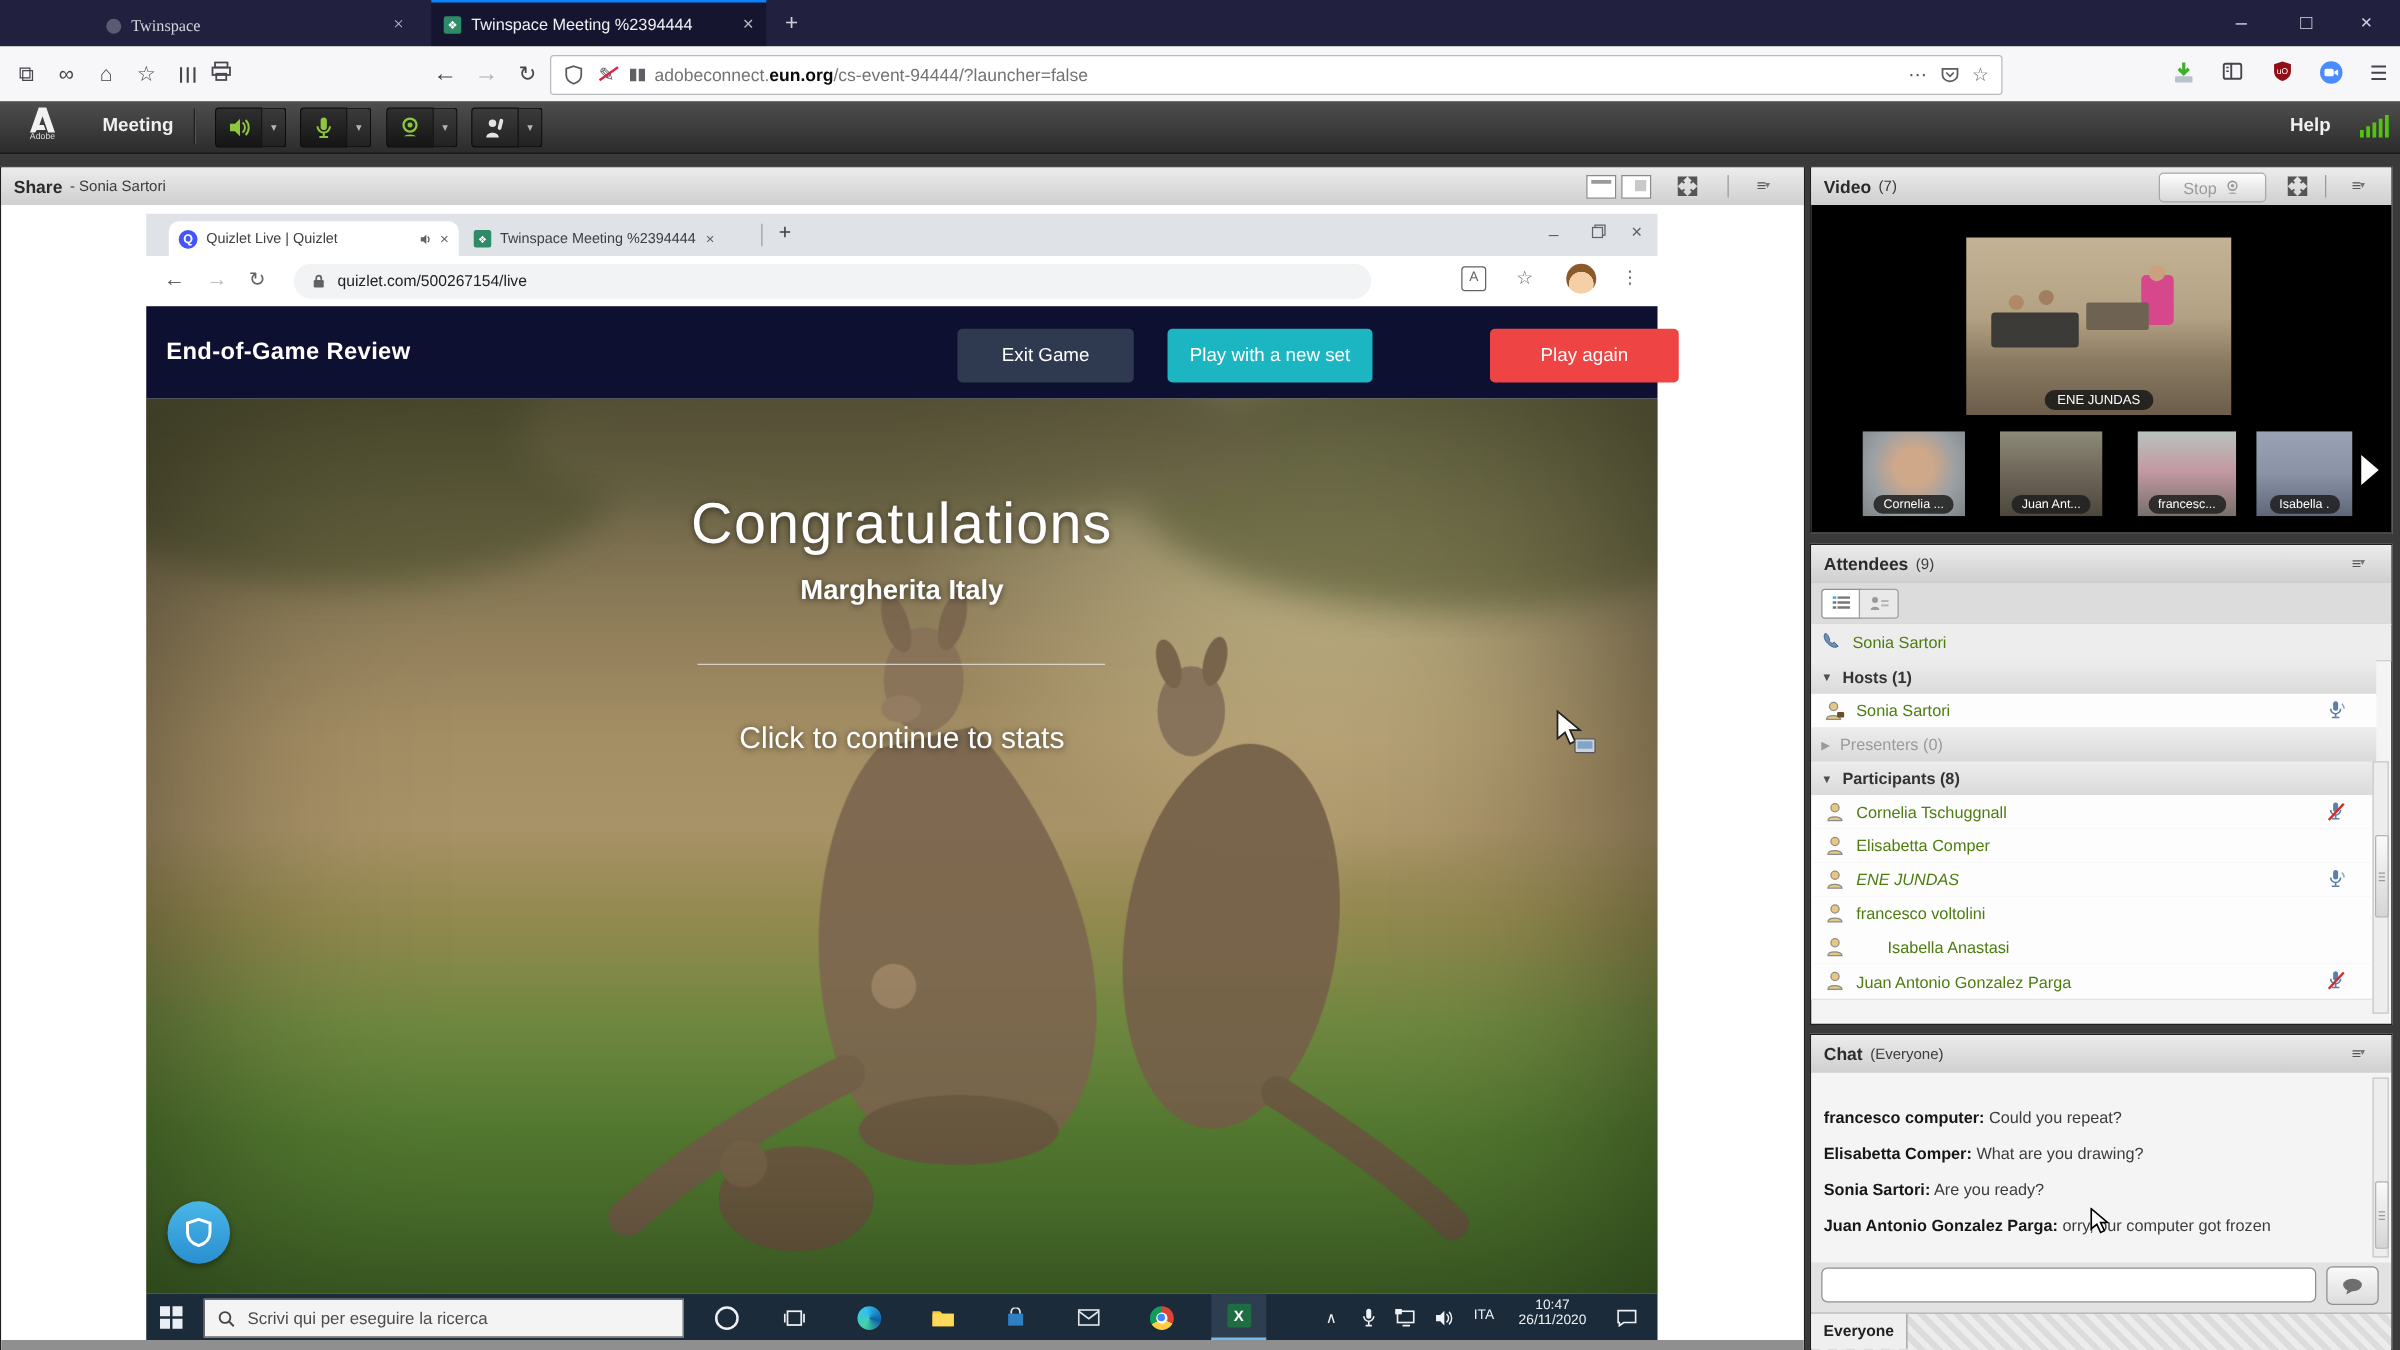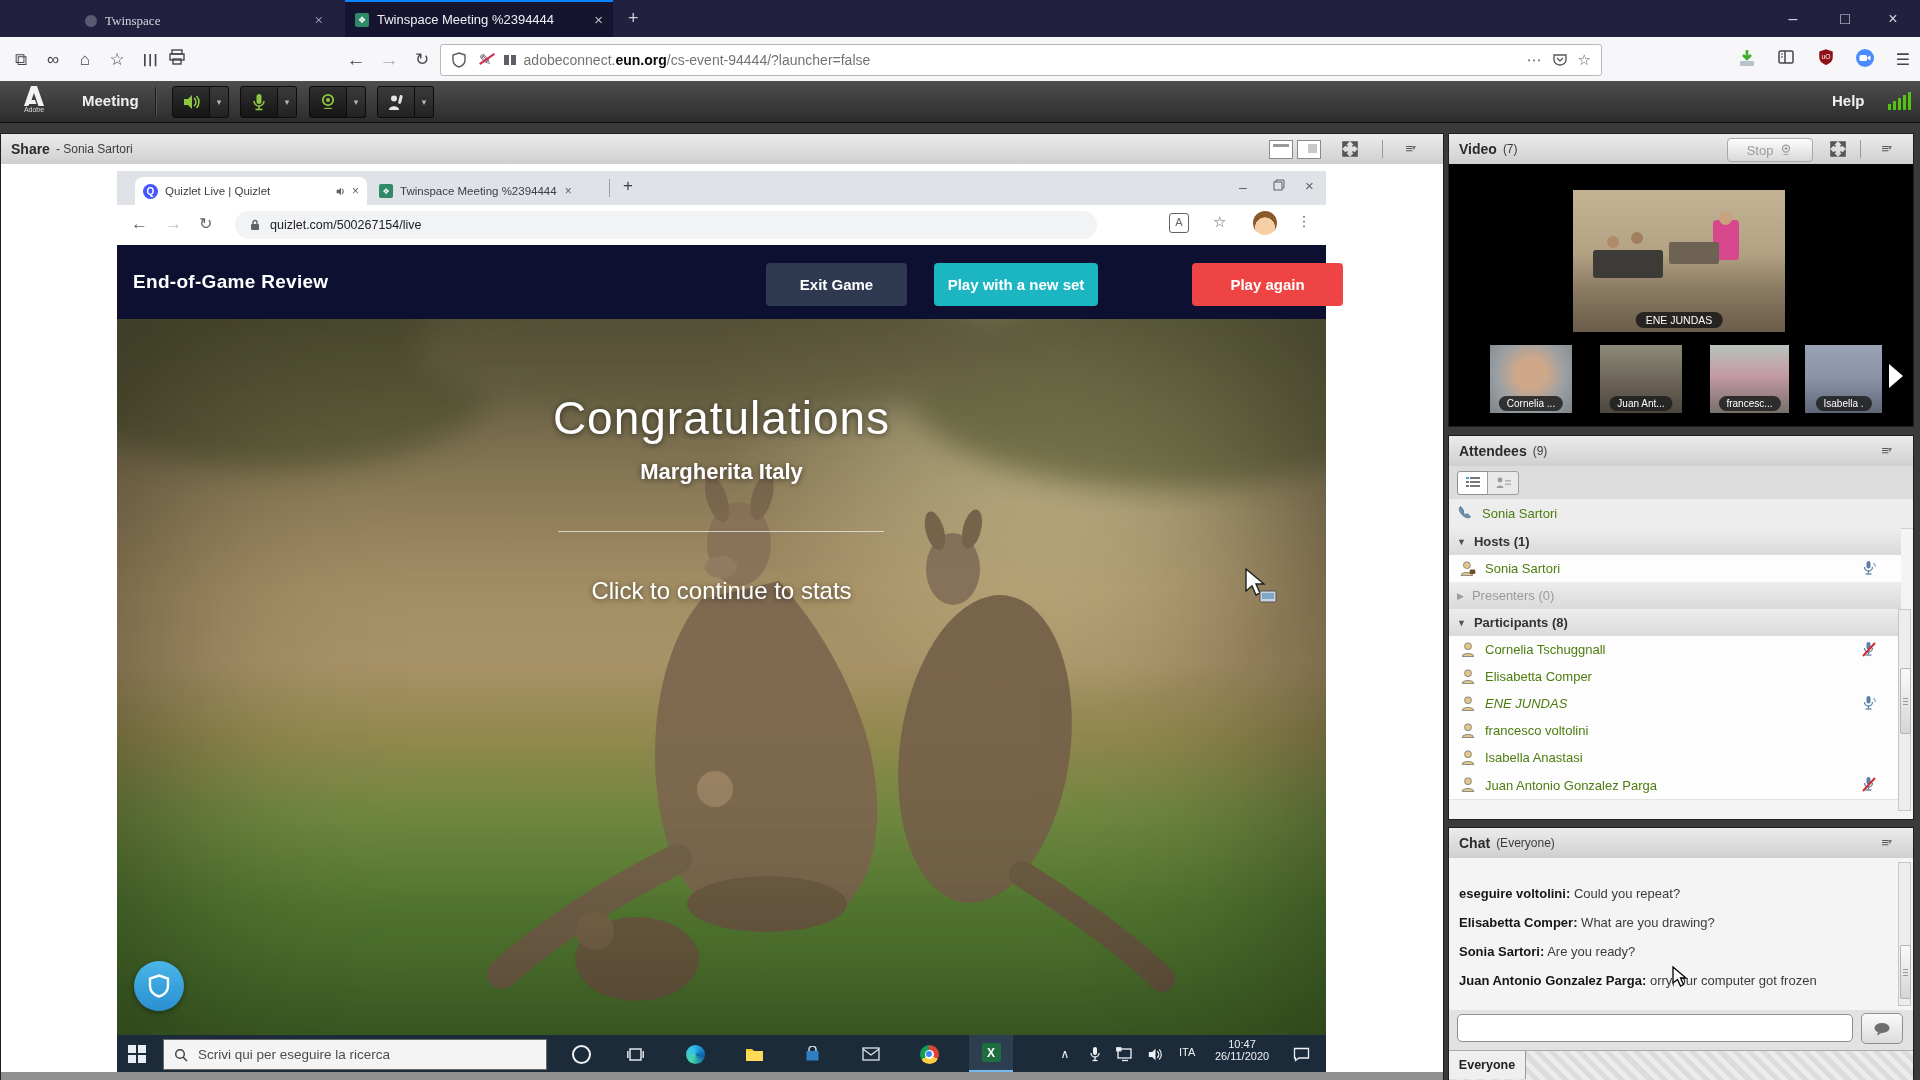--- a/index.html
+++ b/index.html
@@ -38,21 +38,21 @@
   .grp-tri{font-size:9px;color:#4e4e4e;margin:0 8px 0 8px;}
   .grp-label{font-size:13px;font-weight:bold;color:#333;}
   .mic-right{position:absolute;right:22px;top:4px;}
   
   .chat-msg{position:absolute;left:10px;font-size:13px;color:#3c3c3c;white-space:nowrap;}
   .chat-msg b{color:#161616;}
   
   .vthumb{position:absolute;height:68px;border:1px solid #000;}
   .vthumb .nm{position:absolute;left:50%;transform:translateX(-50%);bottom:2px;background:rgba(30,30,30,.85);color:#fff;font-size:10px;padding:2px 8px;border-radius:8px;white-space:nowrap;}
   
-  .qz-btn{position:absolute;top:18px;height:43px;border-radius:4px;color:#fff;font-size:15px;font-weight:bold;display:flex;align-items:center;justify-content:center;}
+  .qz-btn{position:absolute;top:18px;height:43px;border-radius:4px;color:#fff;font-size:15px;font-weight:normal;display:flex;align-items:center;justify-content:center;}
   .tb-ic{position:absolute;top:7px;width:24px;height:24px;display:flex;align-items:center;justify-content:center;}
   .tray-txt{color:#eef2f6;font-size:11px;}
   .photo-text{position:absolute;left:0;width:100%;text-align:center;color:#fff;text-shadow:0 1px 6px rgba(0,0,0,.6);}
   .scrollbar{position:absolute;width:13px;background:#ededed;border:1px solid #c6c6c6;box-sizing:border-box;}
   .scrollthumb{position:absolute;left:1px;width:9px;background:linear-gradient(#fafafa,#d5d5d5);border:1px solid #b3b3b3;border-radius:2px;}
   .grip{position:absolute;left:2px;width:5px;height:1px;background:#9a9a9a;}
 </style>
 </head>
 <body>
 
@@ -604,21 +604,21 @@
     </div>
     <div class="att-row" style="top:281px;">
       <span style="margin-left:10px;">
           <svg width="18" height="18" viewBox="0 0 16 16">
             <circle cx="8" cy="4.6" r="2.9" fill="#e8c87e" stroke="#8c8c8c" stroke-width=".9"></circle>
             <path d="M3 13.8 c0-3.6 10-3.6 10 0 Z" fill="#e8c87e" stroke="#8c8c8c" stroke-width=".9"></path>
           </svg>
         </span>
       <span class="att-name">francesco voltolini</span>
     </div>
-    <div class="att-row" style="top:308px;">
+    <div class="att-row" style="top:308px;gap:25px;">
       <span style="margin-left:10px;">
           <svg width="18" height="18" viewBox="0 0 16 16">
             <circle cx="8" cy="4.6" r="2.9" fill="#e8c87e" stroke="#8c8c8c" stroke-width=".9"></circle>
             <path d="M3 13.8 c0-3.6 10-3.6 10 0 Z" fill="#e8c87e" stroke="#8c8c8c" stroke-width=".9"></path>
           </svg>
         </span>
       <span class="att-name">Isabella Anastasi</span>
     </div>
     <div class="att-row" style="top:335px;height:28px;">
       <span style="margin-left:10px;">
@@ -648,21 +648,21 @@
     </div>
   </div>
 
   <div class="pod" style="left:1448px;top:827px;width:466px;height:253px;">
     <div class="pod-header">
       <span class="pod-title">Chat</span>
       <span class="pod-count">(Everyone)</span>
       <span class="pod-menu" style="right:22px;">≡<span class="caret">▾</span></span>
     </div>
     <div class="abs" style="left:0;top:30px;width:464px;height:152px;background:#f4f4f4;">
-      <div class="chat-msg" style="top:28px;"><b>eseguire voltolini:</b> <span>Could you repeat?</span></div>
+      <div class="chat-msg" style="top:28px;"><b>francesco computer:</b> <span>Could you repeat?</span></div>
       <div class="chat-msg" style="top:57px;"><b>Elisabetta Comper:</b> <span>What are you drawing?</span></div>
       <div class="chat-msg" style="top:86px;"><b>Sonia Sartori:</b> <span>Are you ready?</span></div>
       <div class="chat-msg" style="top:115px;"><b>Juan Antonio Gonzalez Parga:</b> <span>orry, our computer got frozen</span></div>
 
       <div class="abs" style="left:222px;top:108px;">
         <svg width="18" height="22" viewBox="0 0 18 22">
             <path d="M2 1 L2 17 L6.5 13.5 L9.5 20 L12.5 18.5 L9.5 12 L15 12 Z" fill="#fff" stroke="#000" stroke-width="1.3"></path>
           </svg>
       </div>
       <div class="scrollbar" style="right:2px;top:4px;height:144px;">

